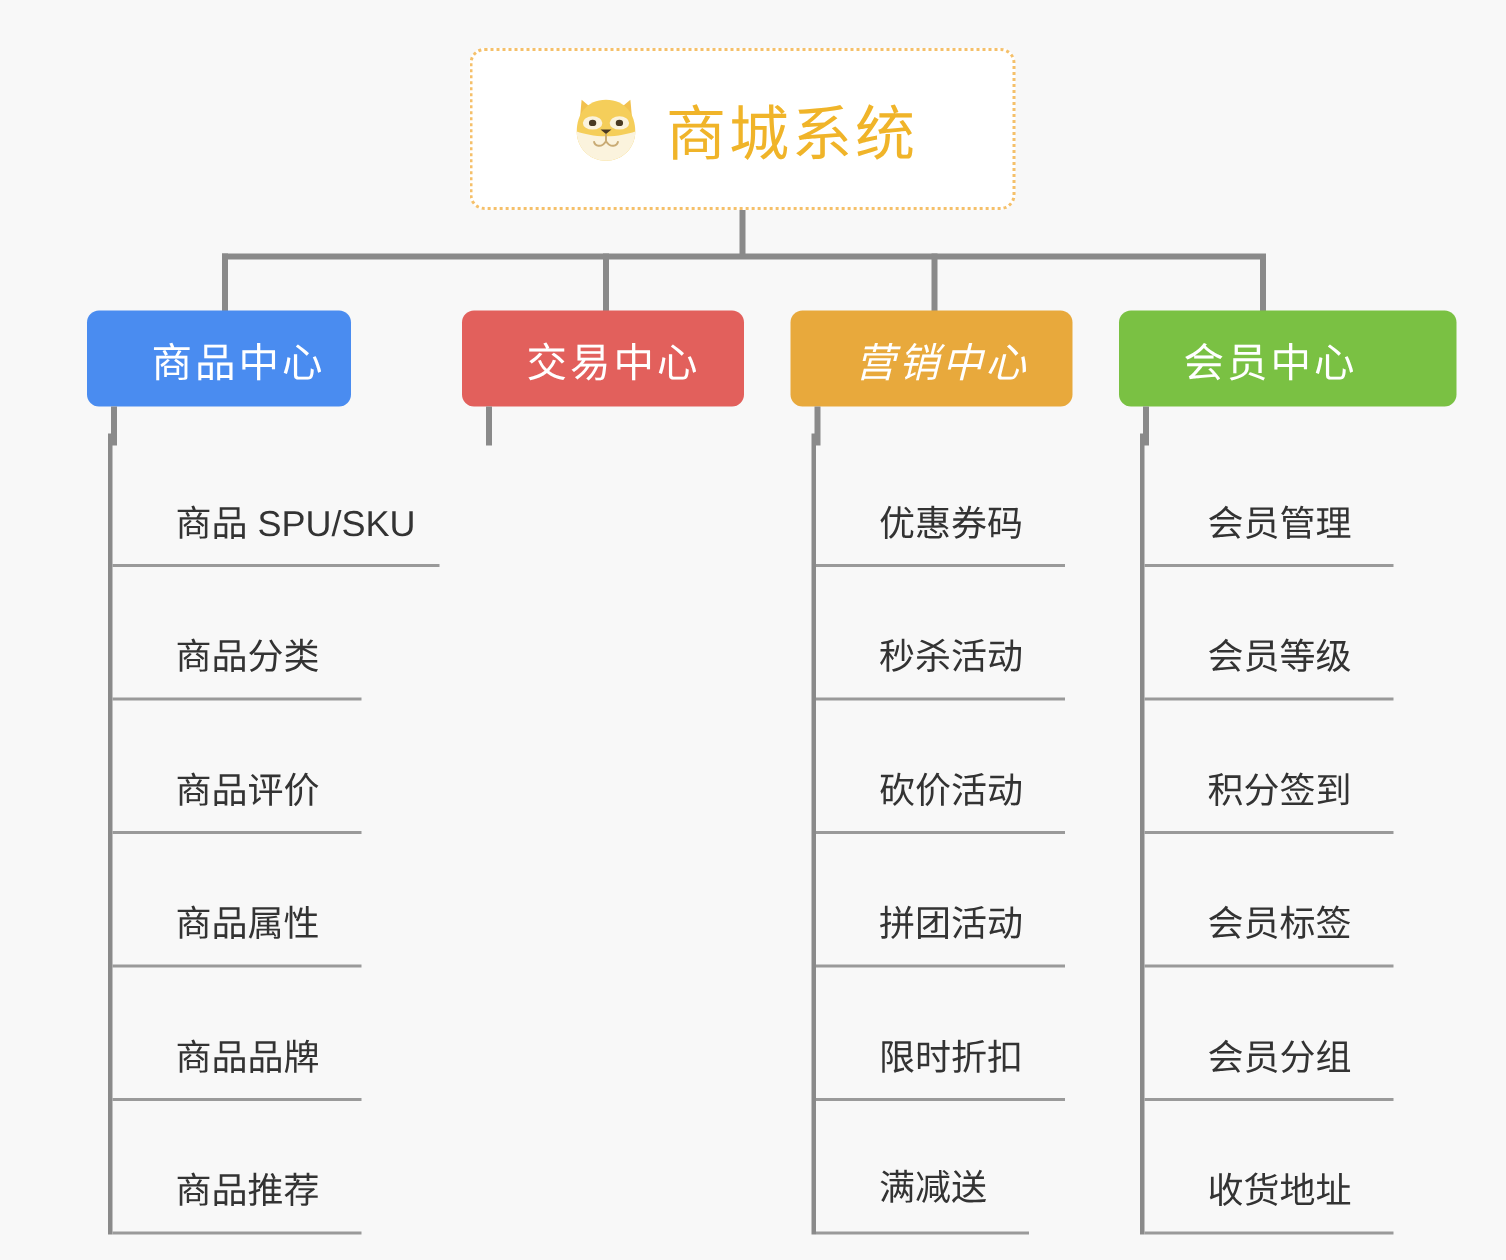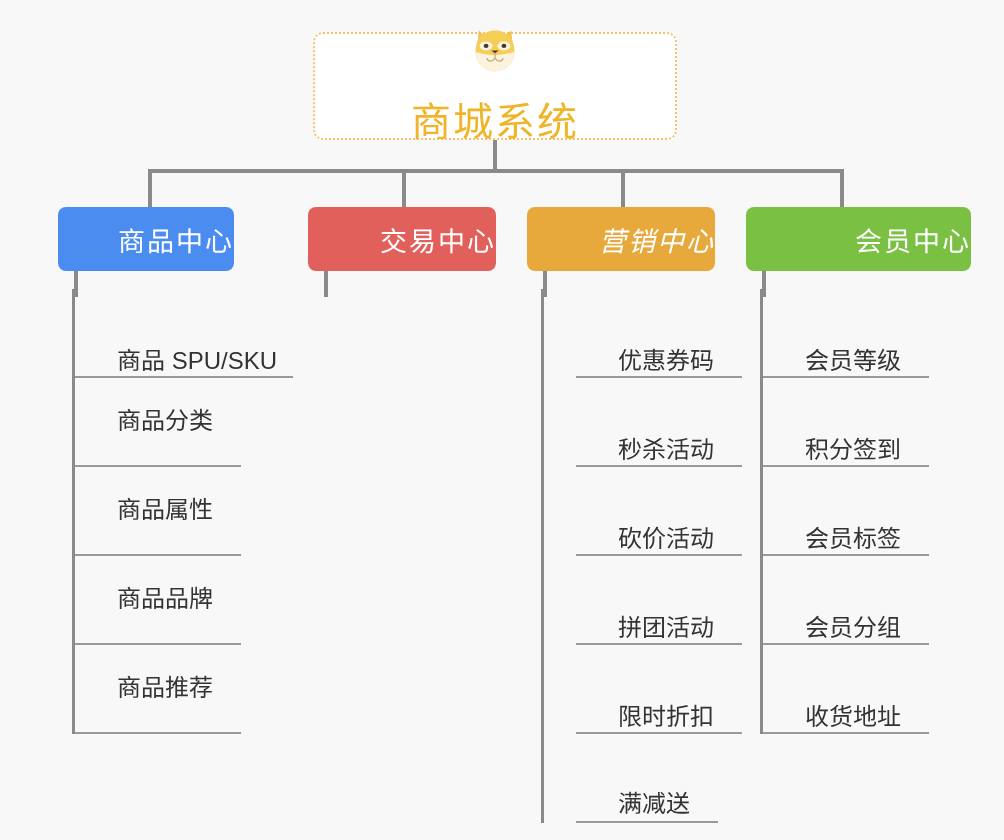--- a/index.html
+++ b/index.html
@@ -30,21 +30,20 @@
     width: 364px;
     height: 108px;
     box-sizing: border-box;
     background: #ffffff;
     border: 2px dotted #f5c06a;
     border-radius: 10px;
     display: flex;
     align-items: center;
     justify-content: center;
     gap: 14px;
-    flex-direction: column;
   }
   .root-emoji {
     font-size: 46px;
     line-height: 1;
     color: #f5c242;
     display: block;
     width: 52px;
     height: 52px;
   }
   .root-emoji svg { display: block; }
@@ -84,25 +83,26 @@
   
   .branch {
     position: absolute;
     top: 207px;
   }
   .branch-head {
     height: 64px;
     border-radius: 8px;
     display: flex;
     align-items: center;
-    justify-content: flex-end;
+    justify-content: flex-start;
     color: #ffffff;
     font-size: 27px;
     letter-spacing: 2px;
     box-sizing: border-box;
+    padding-left: 43px;
   }
 
   
   .branch-neck {
     position: absolute;
     left: 88px;
     top: 64px;
     width: 4px;
     height: 26px;
     background: #8a8a8a;
@@ -117,39 +117,39 @@
     margin-left: 14px;
     margin-top: 18px;
   }
   .leaf {
     position: relative;
     height: 89px;
     box-sizing: border-box;
     display: flex;
     align-items: flex-end;
     padding-left: 42px;
-    padding-bottom: 4px;
+    padding-bottom: 15px;
     border-bottom: 2px solid #9a9a9a;
   }
   .leaf-label {
     font-size: 24px;
     color: #333333;
     line-height: 1.1;
     white-space: nowrap;
     position: relative;
     top: 2px;
   }
 
   
   .branch[data-col="0"] .leaf { width: 218px; }
   .branch[data-col="0"] .leaf[data-w="wide"]  { width: 218px; }
-  .branch[data-col="0"] .leaf[data-w="mid"]   { width: 166px; align-items: center; }
+  .branch[data-col="0"] .leaf[data-w="mid"]   { width: 166px; }
   .branch[data-col="1"] .leaf { width: 166px; }
   .branch[data-col="1"] .leaf[data-w="narrow"]{ width: 142px; }
-  .branch[data-col="2"] .leaf { width: 166px; margin-left: 32px; }
+  .branch[data-col="2"] .leaf { width: 166px; }
   .branch[data-col="2"] .leaf[data-w="narrow"]{ width: 142px; font-family: Liberation Mono, monospace; }
   .branch[data-col="3"] .leaf { width: 166px; }
 </style>
 </head>
 <body>
 
 <div id="mindmap">
 
   <div class="root-node">
     <span class="root-emoji">
@@ -190,20 +190,23 @@
     </div>
     <div class="branch-neck" style="left:16px;"></div>
     <ul class="leaf-list">
       <li class="leaf" data-w="wide">
           <span class="leaf-label">商品 SPU/SKU</span>
         </li>
       <li class="leaf" data-w="mid">
           <span class="leaf-label">商品分类</span>
         </li>
       <li class="leaf" data-w="mid">
+          <span class="leaf-label">商品评价</span>
+        </li>
+      <li class="leaf" data-w="mid">
           <span class="leaf-label">商品属性</span>
         </li>
       <li class="leaf" data-w="mid">
           <span class="leaf-label">商品品牌</span>
         </li>
       <li class="leaf" data-w="mid">
           <span class="leaf-label">商品推荐</span>
         </li>
     </ul>
   </div>
@@ -242,20 +245,23 @@
     </ul>
   </div>
 
   <div class="branch" data-col="3" style="left:746px;width:188px;">
     <div class="branch-head" style="background:#7ac143;width:225px;">
       <span>会员中心</span>
     </div>
     <div class="branch-neck" style="left:16px;"></div>
     <ul class="leaf-list">
       <li class="leaf" data-w="normal">
+          <span class="leaf-label">会员管理</span>
+        </li>
+      <li class="leaf" data-w="normal">
           <span class="leaf-label">会员等级</span>
         </li>
       <li class="leaf" data-w="normal">
           <span class="leaf-label">积分签到</span>
         </li>
       <li class="leaf" data-w="normal">
           <span class="leaf-label">会员标签</span>
         </li>
       <li class="leaf" data-w="normal">
           <span class="leaf-label">会员分组</span>

